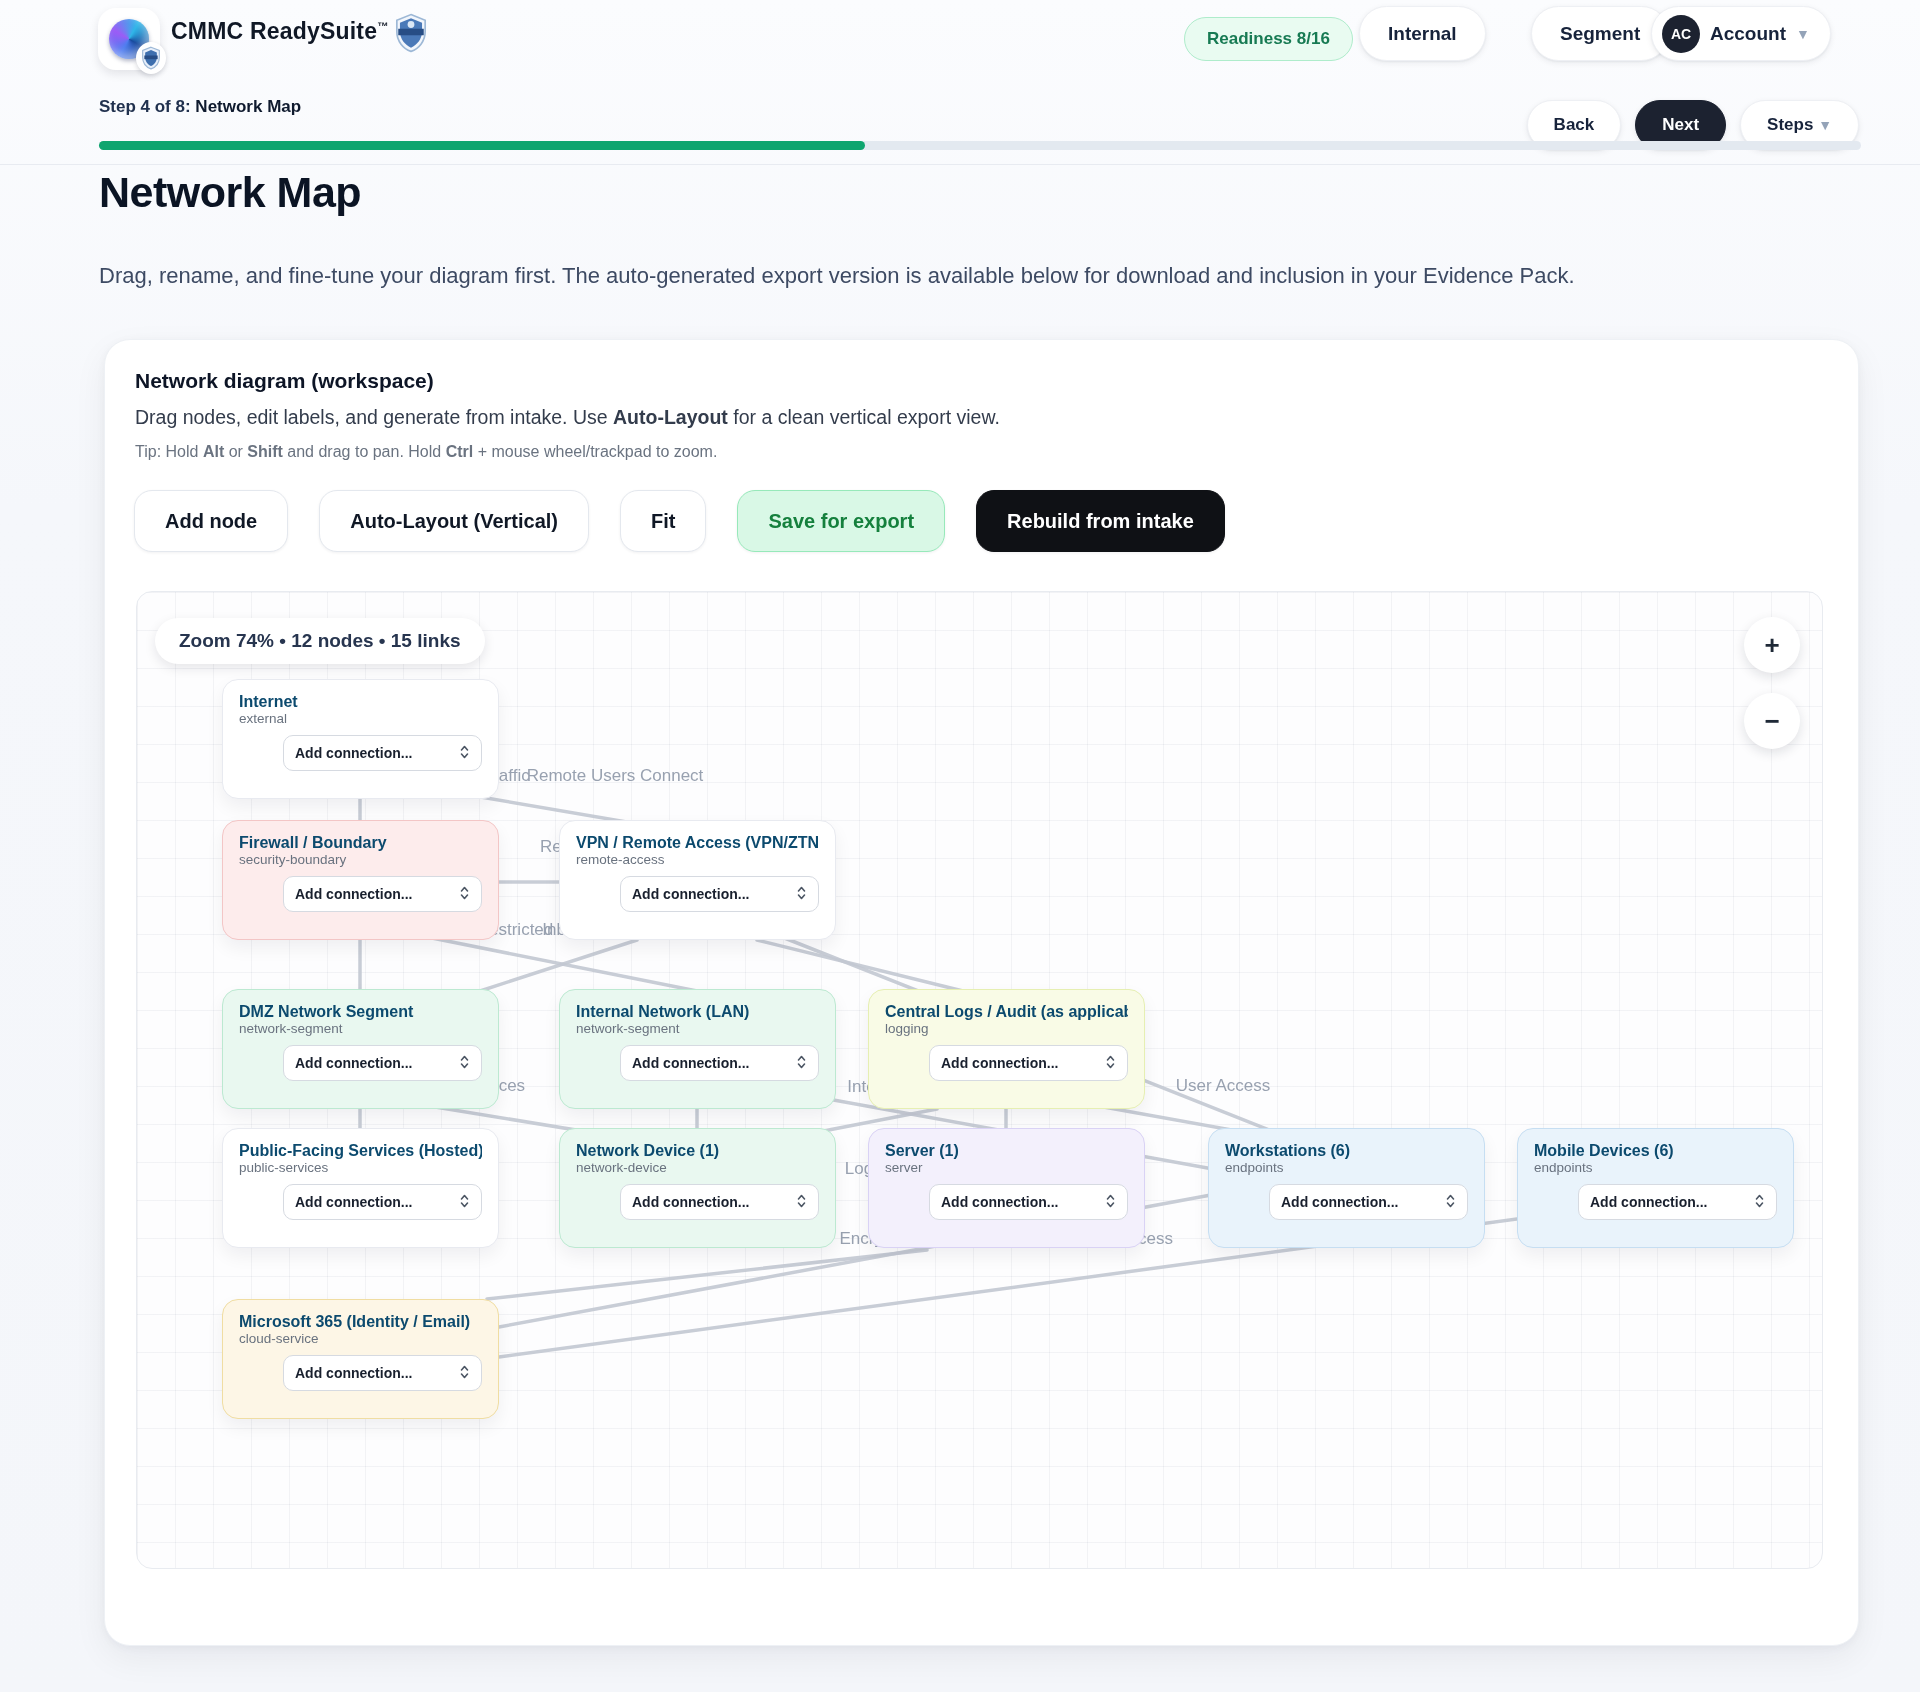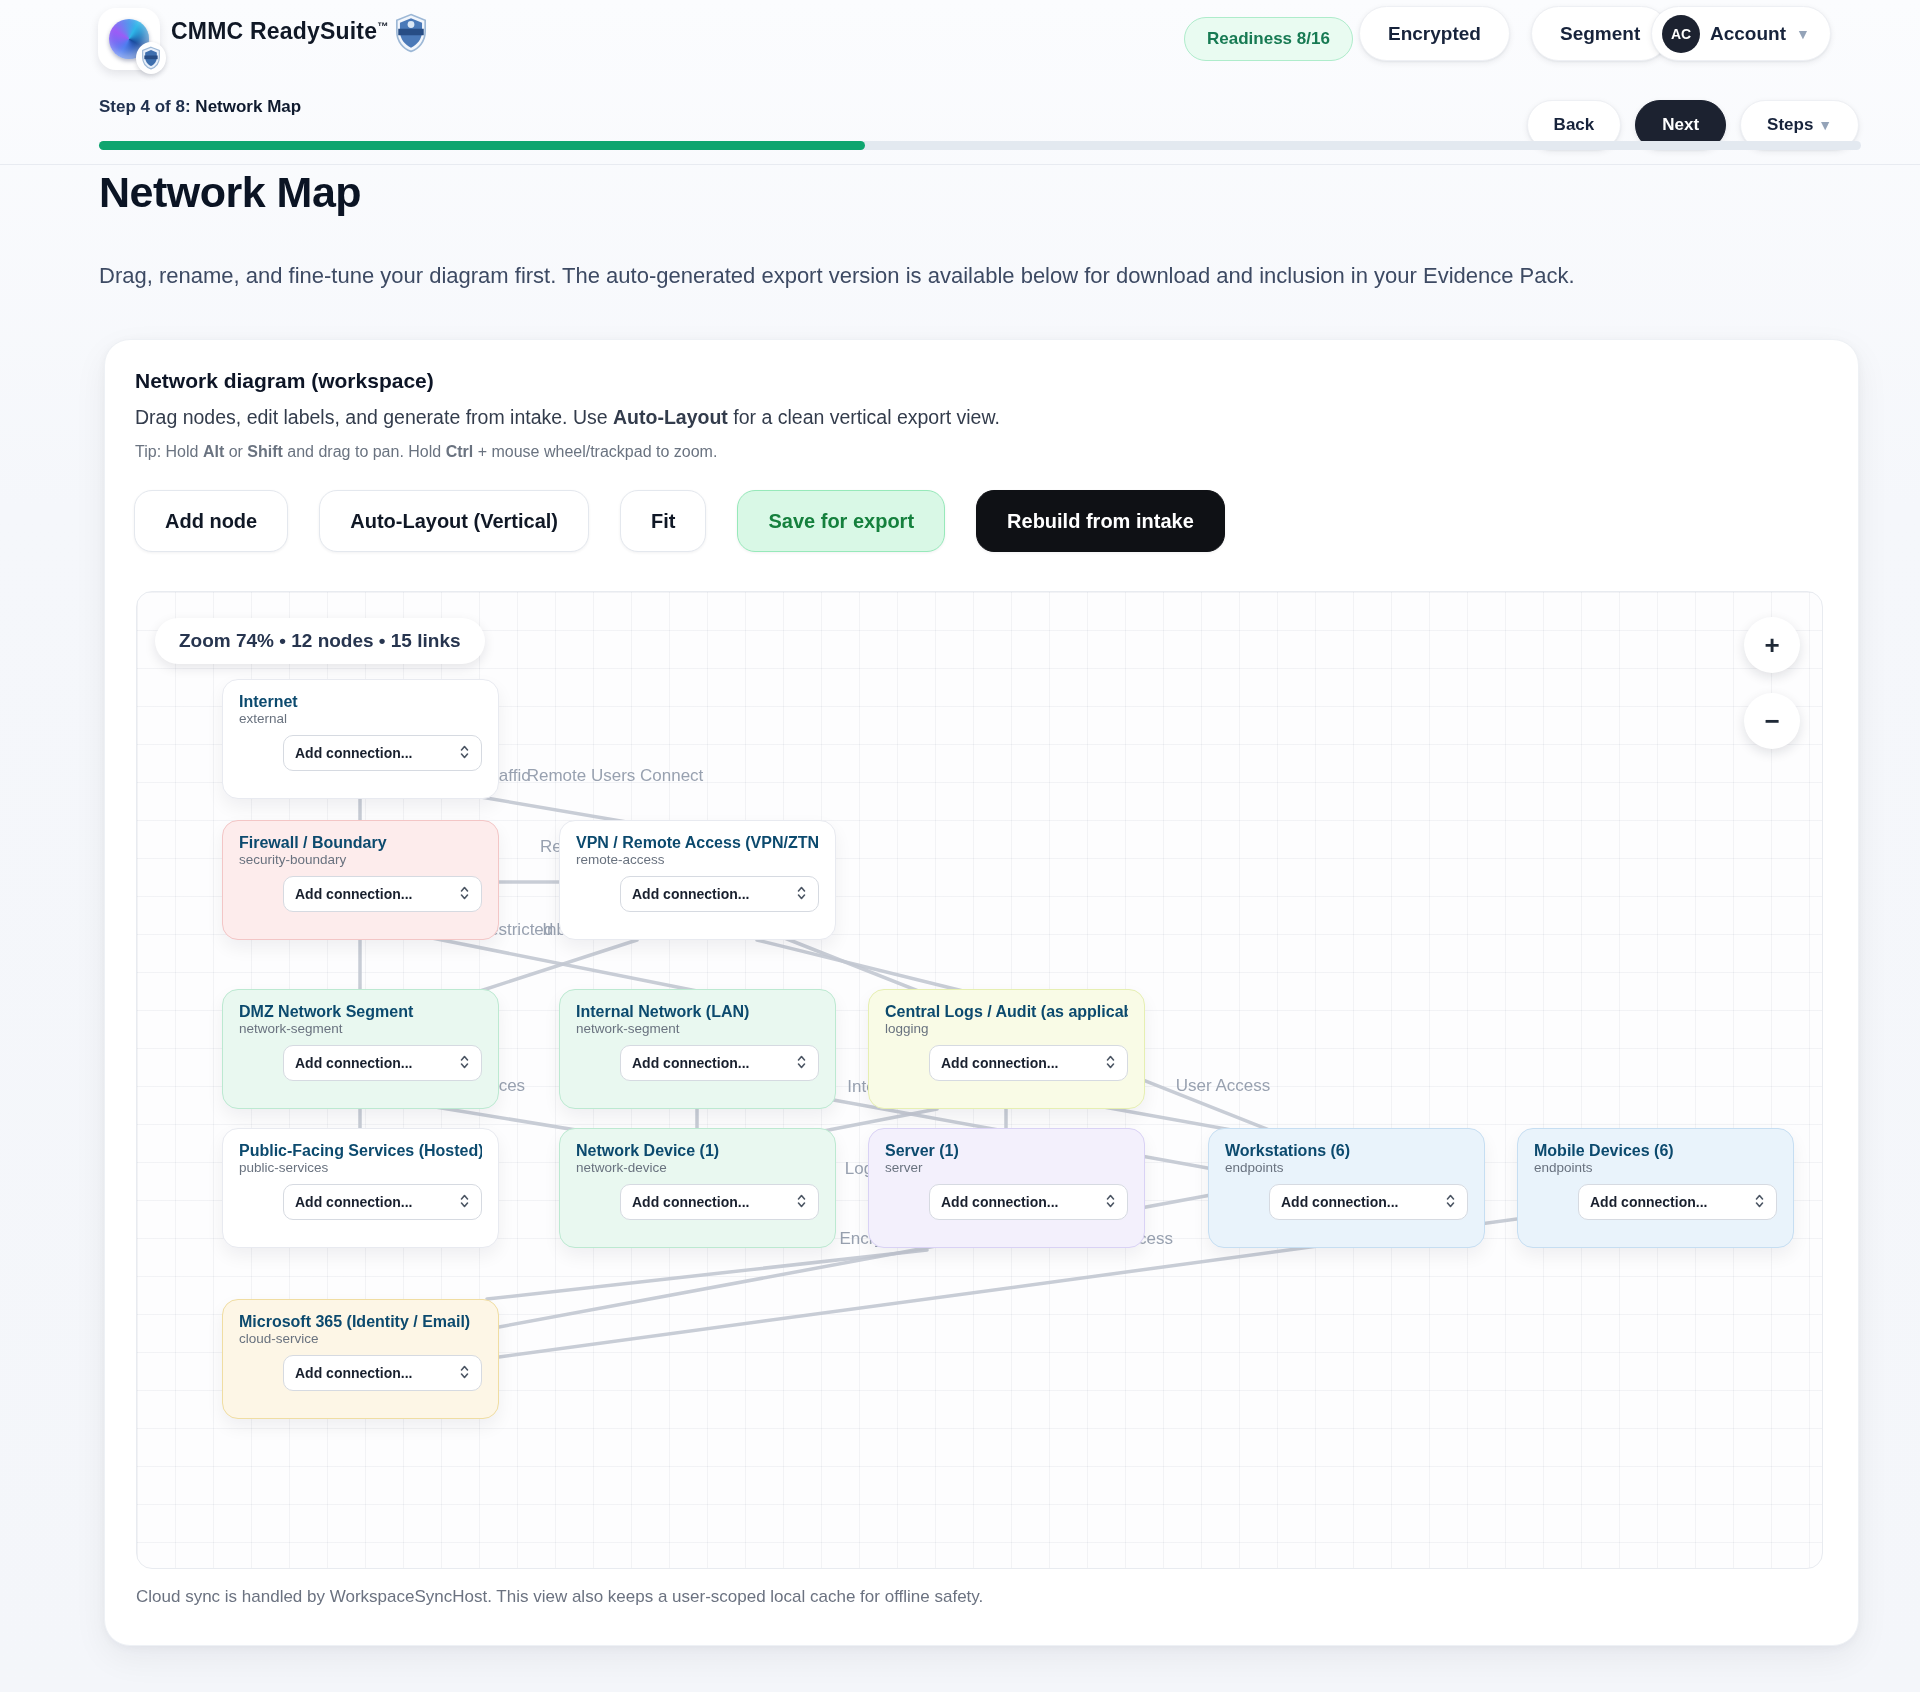--- a/index.html
+++ b/index.html
@@ -114,21 +114,21 @@
 <div class="abs big-shield">
   <svg width="34" height="42" viewBox="0 0 24 28">
       <path d="M12 1 L22 5 V13 C22 20 17.5 25 12 27 C6.5 25 2 20 2 13 V5 Z" fill="#f2f6fc" stroke="#9db8d6" stroke-width="1.2"></path>
       <path d="M12 3.6 L19.8 6.8 V13 C19.8 18.4 16.2 22.4 12 24.4 C7.8 22.4 4.2 18.4 4.2 13 V6.8 Z" fill="#4a79b8"></path>
       <rect x="3" y="11" width="18" height="4.6" fill="#274d85"></rect>
       <circle cx="12" cy="8" r="2.4" fill="#dbe7f5"></circle>
     </svg>
 </div>
 
 <div class="abs pill readiness">Readiness 8/16</div>
-<div class="abs pill nav-pill workspace">Encrypted</div>
+<div class="abs pill nav-pill workspace">Internal</div>
 <div class="abs pill nav-pill billing">Segment</div>
 <div class="abs pill nav-pill account">
   <span class="avatar">AC</span>
   <span>Account</span>
   <span class="chev">▼</span>
 </div>
 
 <div class="abs step-row">
   <span class="step-prefix">Step 4 of 8:</span>
   <span> </span>
@@ -334,14 +334,13 @@
                 <path d="M2 10 L5 13.5 L8 10"></path>
               </svg></span>
           </div>
         </div>
       </div>
     <div class="status-pill">Zoom 74% • 12 nodes • 15 links</div>
     <div class="zoom-btn zoom-in">+</div>
     <div class="zoom-btn zoom-out">−</div>
   </div>
 
-  <div class="abs canvas-footer">Cloud sync is handled by WorkspaceSyncHost. This view also keeps a user-scoped local cache for offline safety.</div>
 </div>
 
 </body></html>

